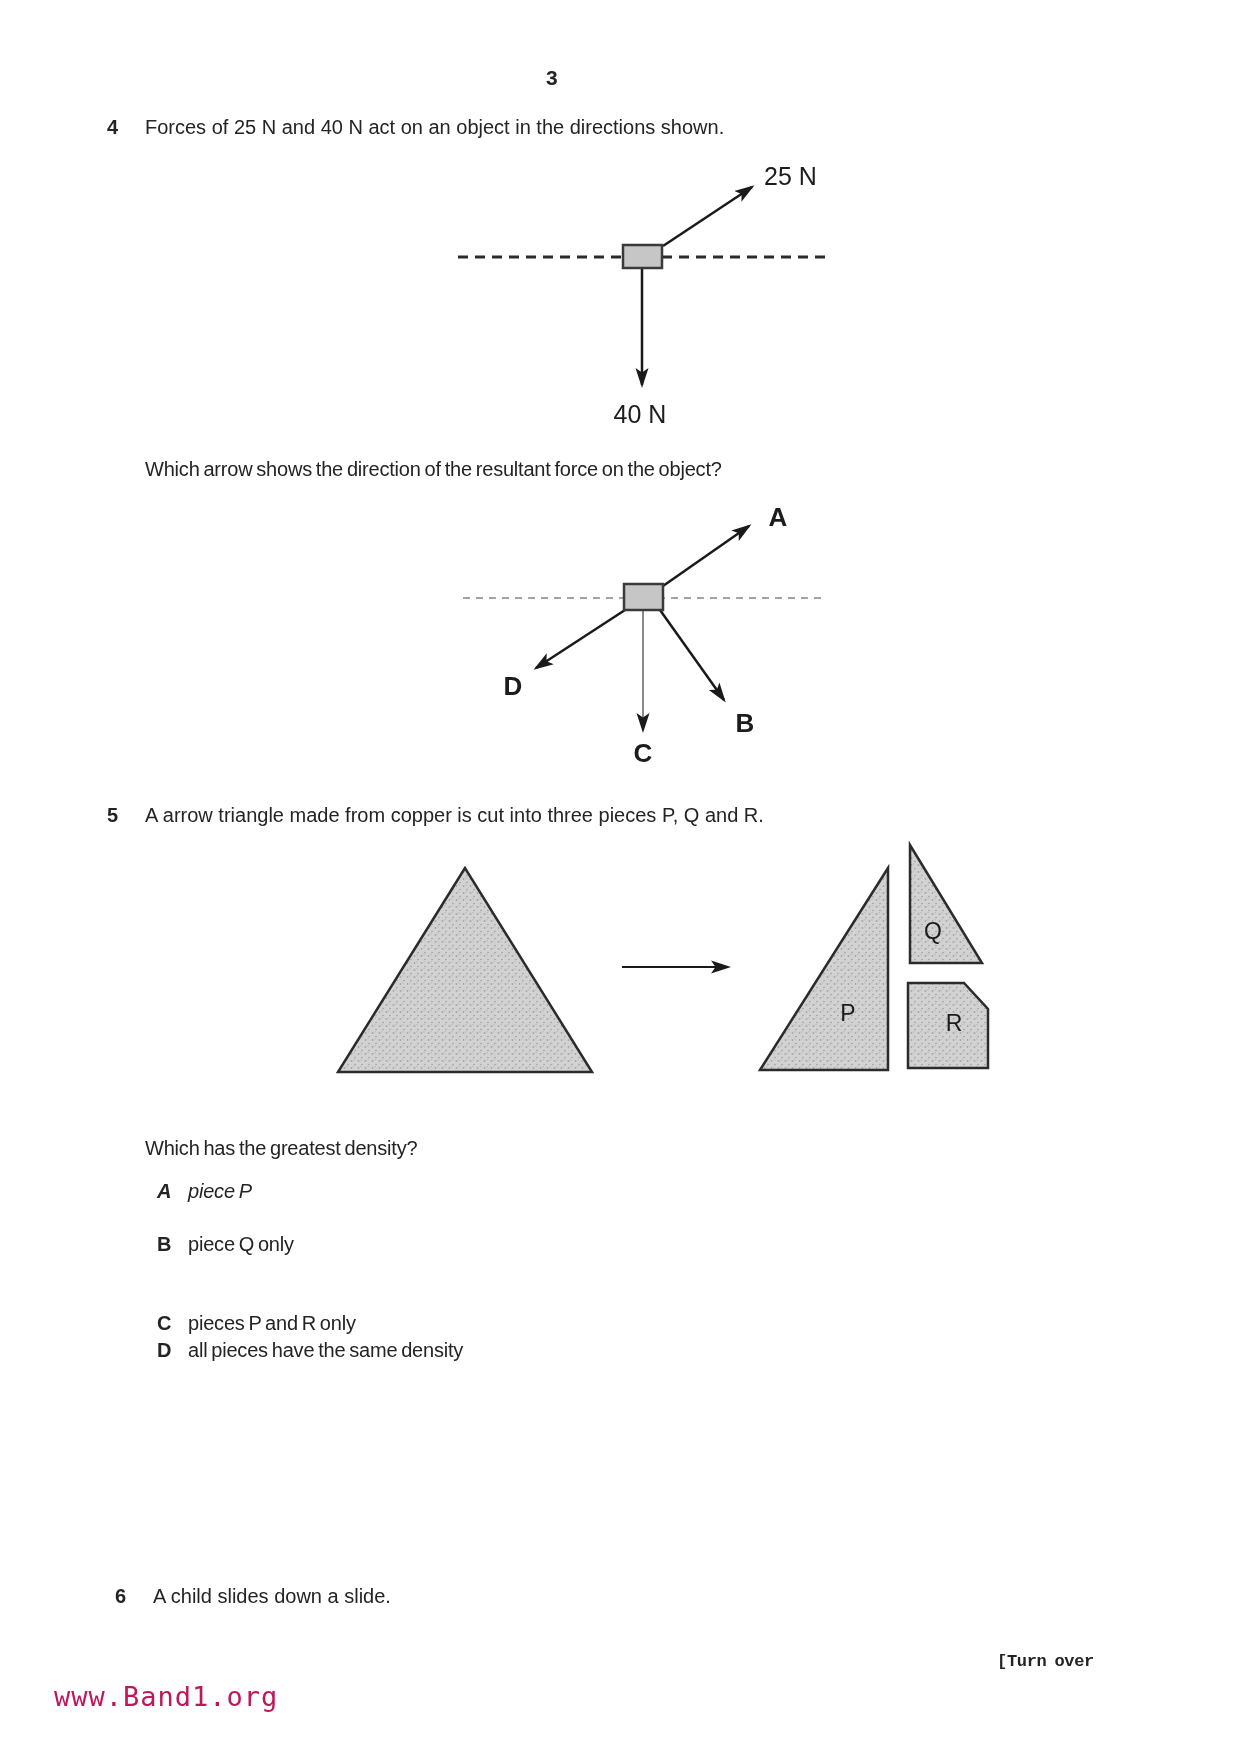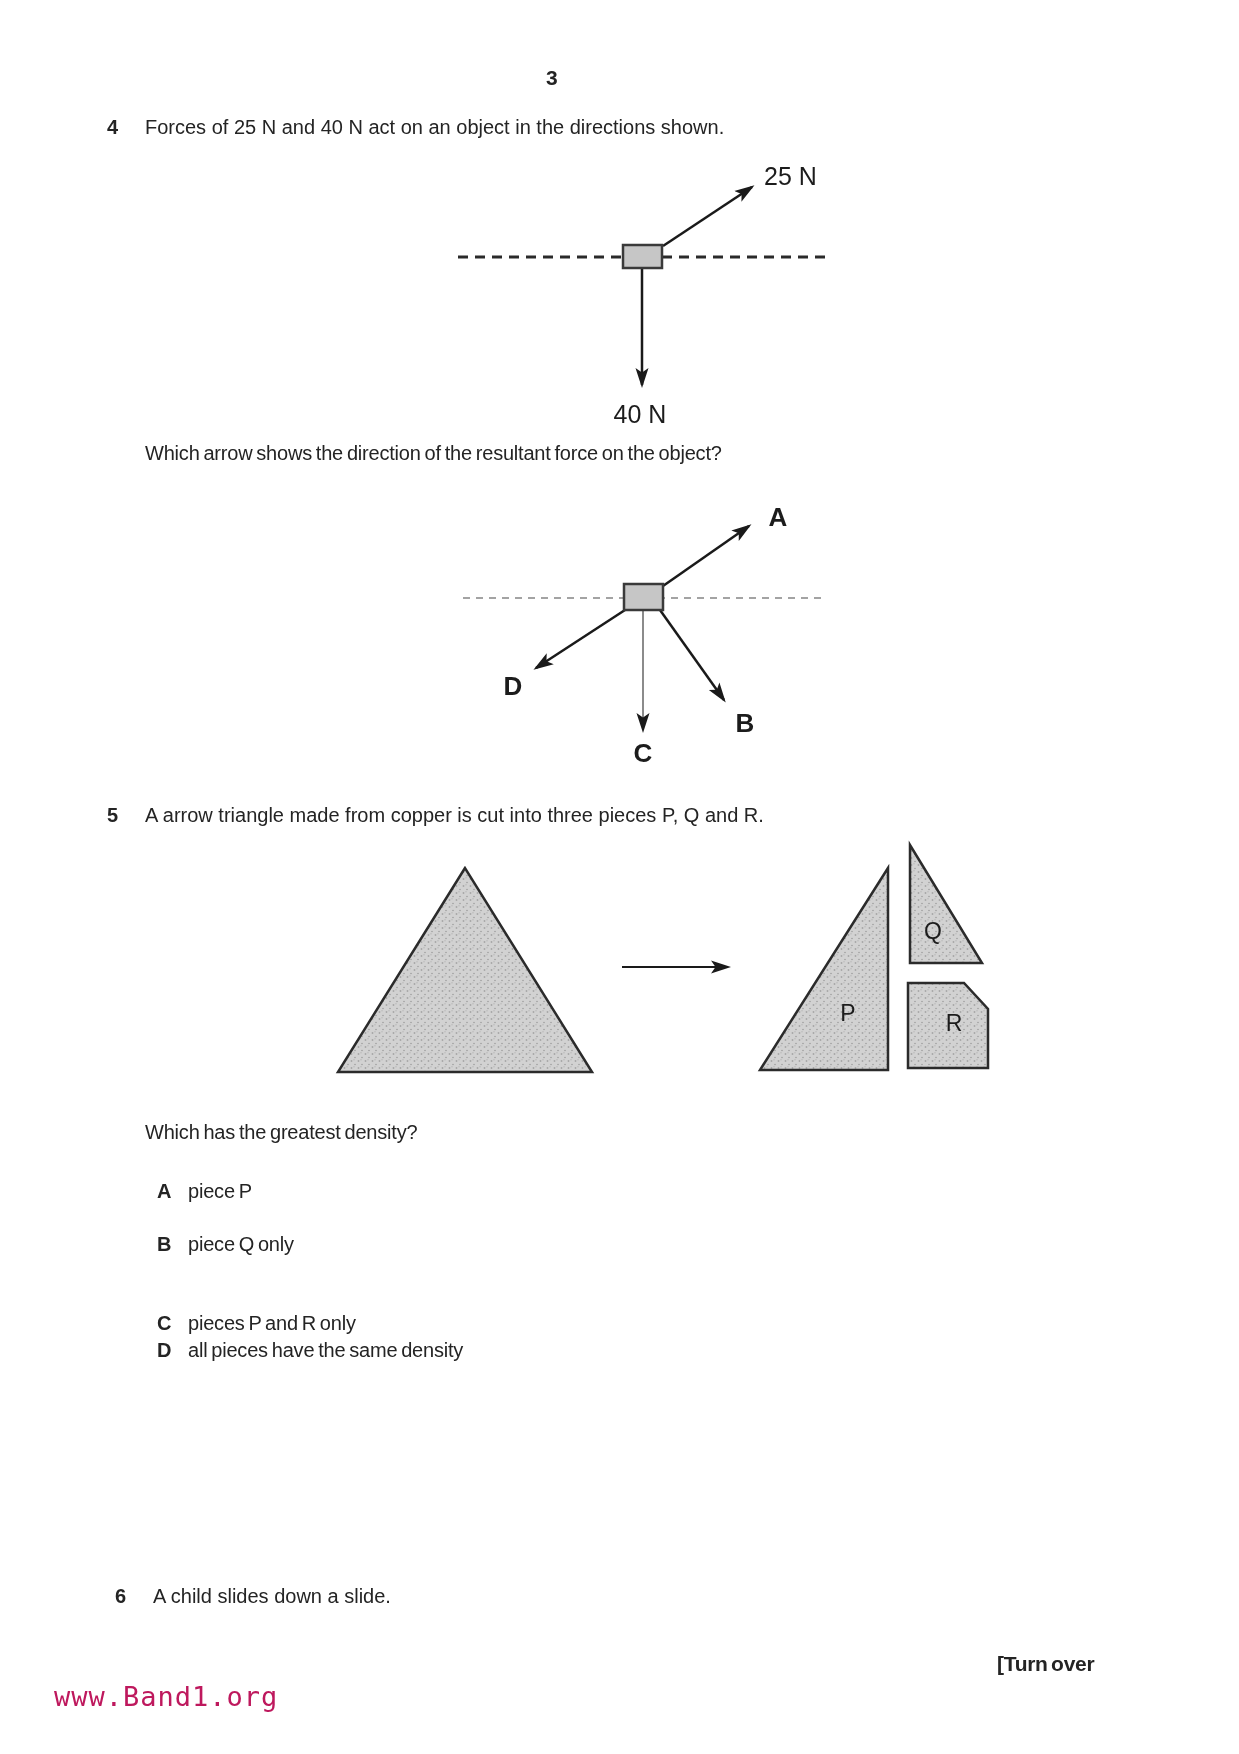--- a/index.html
+++ b/index.html
@@ -5,32 +5,32 @@
   html,body{margin:0;padding:0;background:#e8e8e8;}
   .page{
     position:relative;
     width:1239px;height:1754px;
     margin:0 auto;
     background:#ffffff;
     font-family:"Liberation Sans",sans-serif;
     color:#242424;
     overflow:hidden;
   }
-  .txt{position:absolute;font-size:20px;line-height:24px;letter-spacing:-0.2px;word-spacing:-1.5px;white-space:nowrap;}
+  .txt{position:absolute;font-size:20px;line-height:24px;letter-spacing:-0.2px;word-spacing:-1.5px;white-space:nowrap;margin-top:16px;}
   .pagenum{position:absolute;font-size:21px;font-weight:bold;}
   .qrow{position:absolute;font-size:20px;white-space:nowrap;}
   .qnum{display:inline-block;width:38px;font-weight:bold;}
   .optrow{position:absolute;font-size:20px;white-space:nowrap;letter-spacing:-0.2px;word-spacing:-1.5px;}
   .optletter{display:inline-block;width:31px;font-weight:bold;}
   .diagram{position:absolute;}
   svg text{font-family:"Liberation Sans",sans-serif;fill:#1c1c1c;}
   .force-label{font-size:25px;}
   .arrow-letter{font-size:26px;font-weight:bold;}
   .piece-letter{font-size:23px;}
-  .turnover{position:absolute;font-size:21px;font-weight:bold;letter-spacing:-0.3px;word-spacing:-2px;}
+  .turnover{position:absolute;font-size:17px;font-weight:bold;letter-spacing:-0.3px;word-spacing:-2px;font-family:Liberation Mono, monospace;}
   .watermark{position:absolute;font-family:"DejaVu Sans Mono",monospace;font-size:27px;color:#be185d;letter-spacing:1px;}
 </style>
 </head>
 <body>
 
 <div class="page">
 
   <div class="pagenum" style="left:546px;top:66px;">3</div>
 
   <div class="qrow" style="left:107px;top:116px;">
@@ -92,21 +92,21 @@
     <polygon points="608,33 480,235 608,235" fill="url(#stip)" stroke="#2b2b2b" stroke-width="2.5"></polygon>
     <polygon points="630,10 630,128 702,128" fill="url(#stip)" stroke="#2b2b2b" stroke-width="2.5"></polygon>
     <polygon points="628,148 684,148 708,174 708,233 628,233" fill="url(#stip)" stroke="#2b2b2b" stroke-width="2.5"></polygon>
     <text class="piece-letter" x="568" y="186" text-anchor="middle">P</text>
     <text class="piece-letter" x="653" y="104" text-anchor="middle">Q</text>
     <text class="piece-letter" x="674" y="196" text-anchor="middle">R</text>
   </svg>
 
   <div class="txt" style="left:145px;top:1120px;">Which has the greatest density?</div>
 
-  <div class="optrow" style="left:157px;top:1180px;">
+  <div class="optrow" style="left:157px;top:1180px;font-style:italic;">
     <span class="optletter">A</span><span>piece P</span>
   </div>
   <div class="optrow" style="left:157px;top:1233px;">
     <span class="optletter">B</span><span>piece Q only</span>
   </div>
   <div class="optrow" style="left:157px;top:1286px;margin-top:26px;">
     <span class="optletter">C</span><span>pieces P and R only</span>
   </div>
   <div class="optrow" style="left:157px;top:1339px;">
     <span class="optletter">D</span><span>all pieces have the same density</span>

